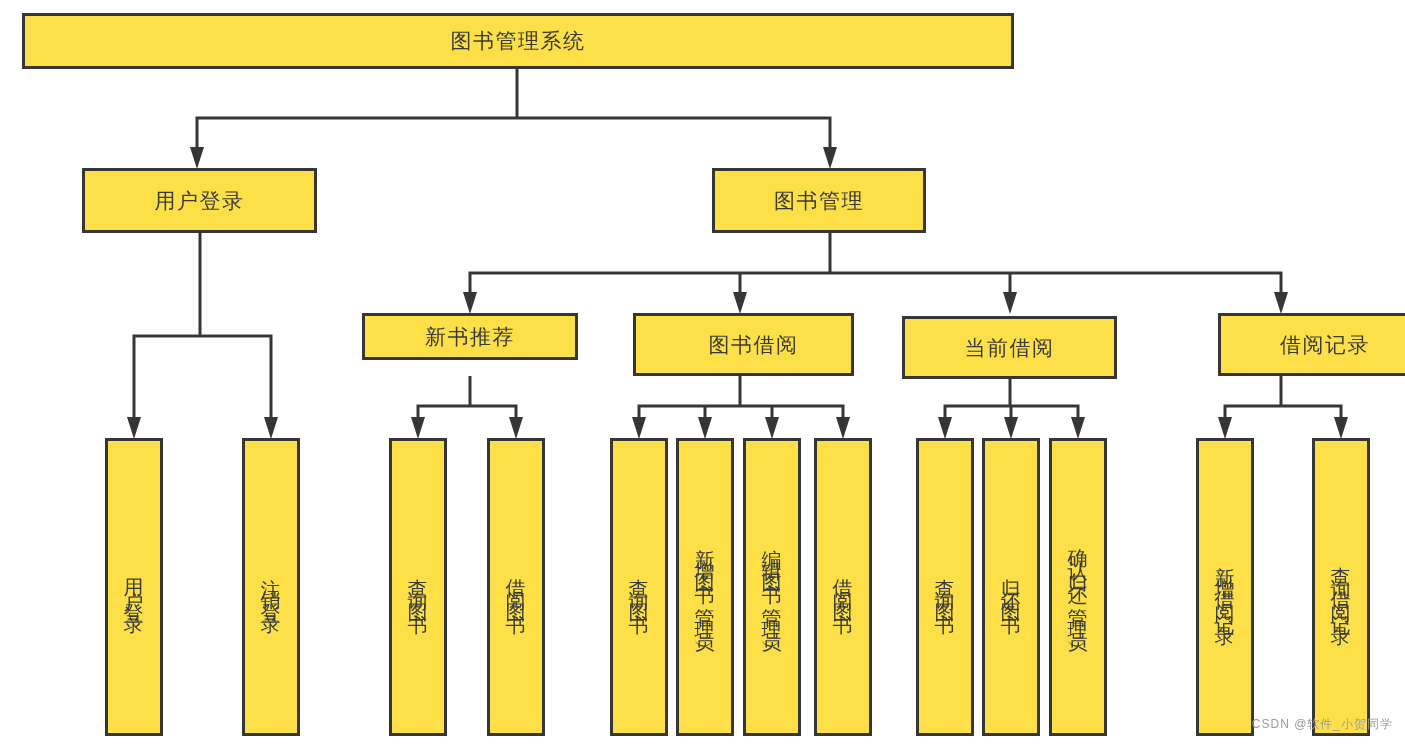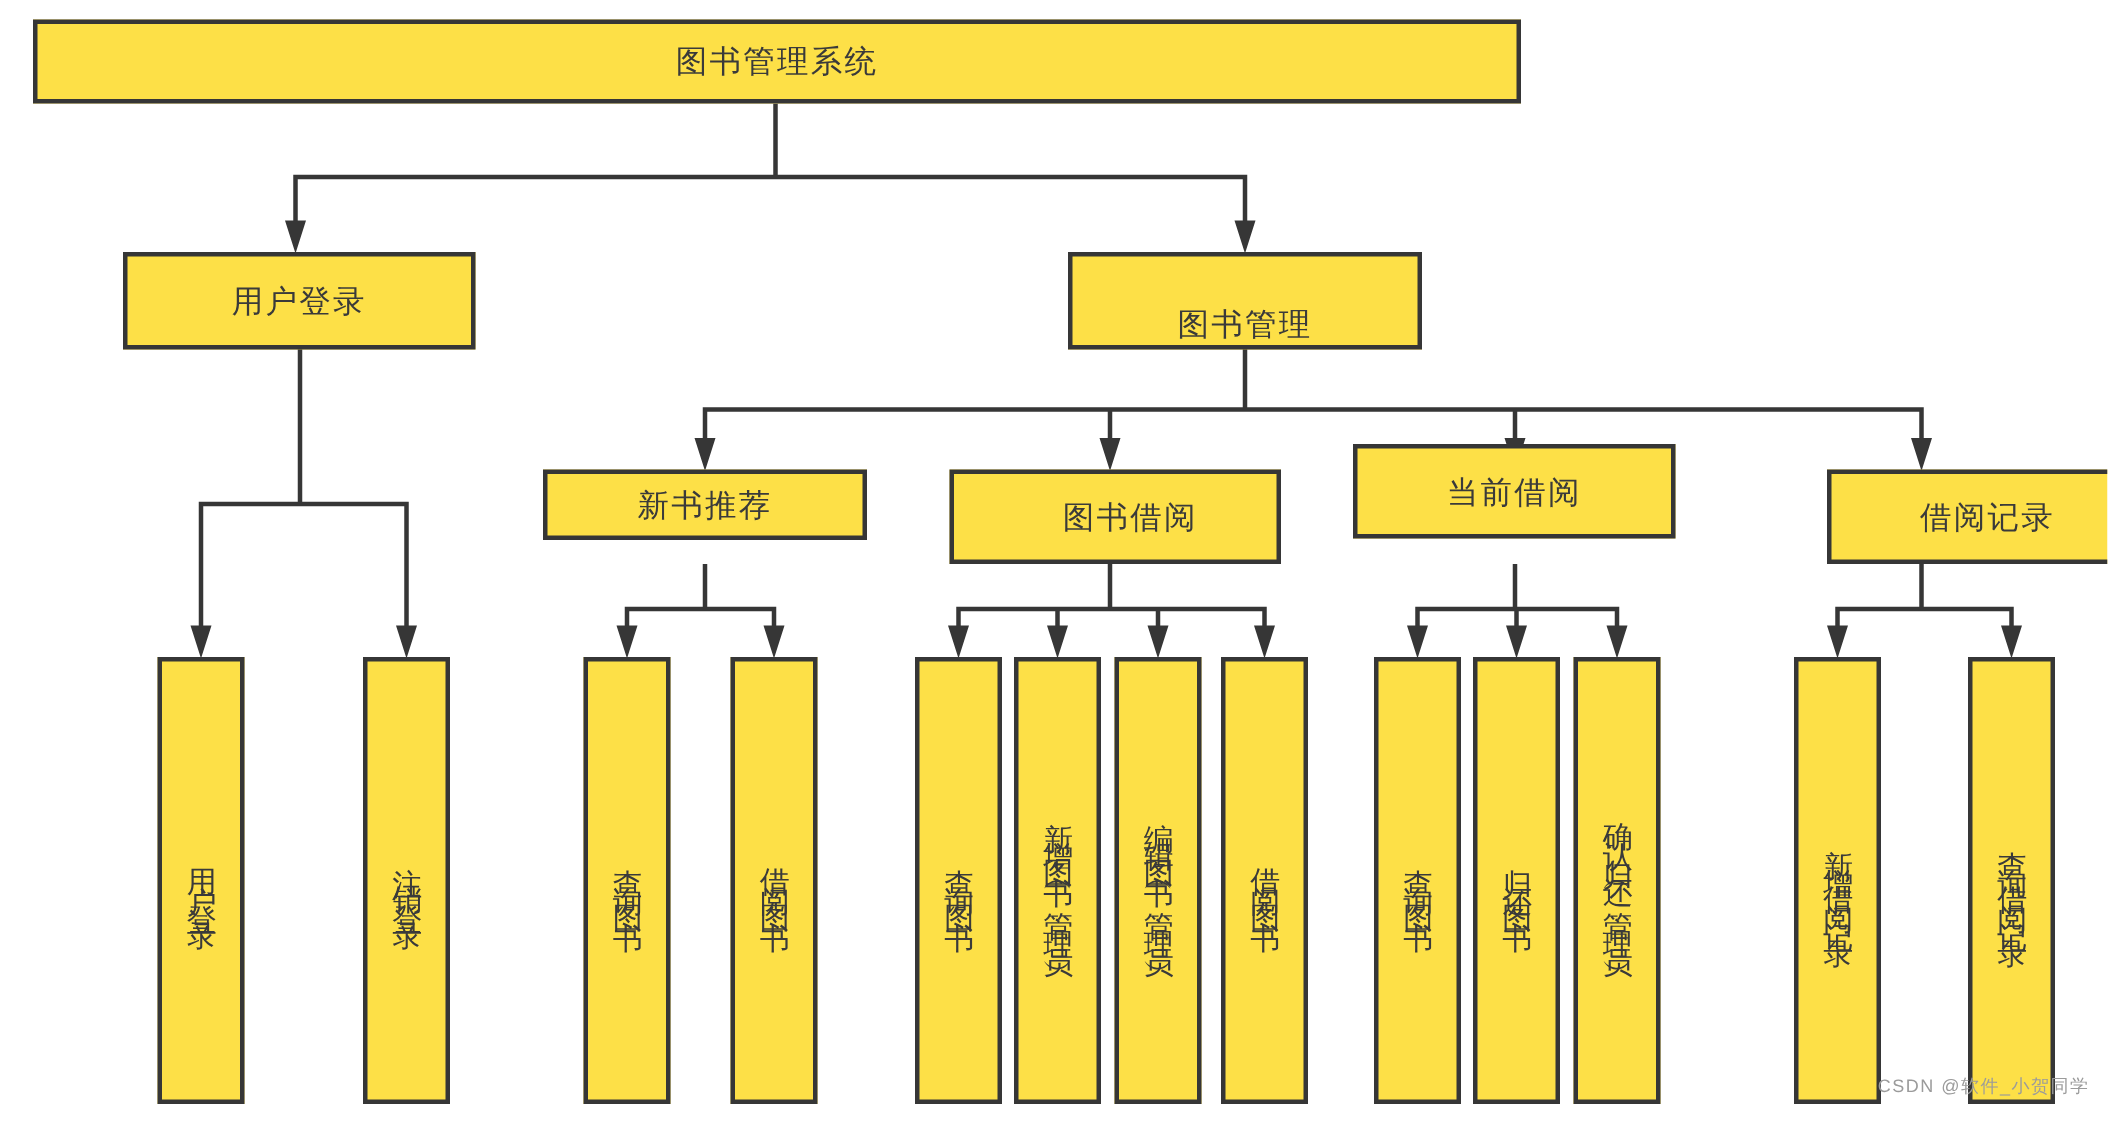--- a/index.html
+++ b/index.html
@@ -83,31 +83,31 @@
                        M1218 417 H1232 L1225 439 Z  M1334 417 H1348 L1341 439 Z"></path>
   </svg>
 
   <div class="node" style="left:22px; top:13px; width:992px; height:56px;">
     <span class="lbl">图书管理系统</span>
   </div>
 
   <div class="node" style="left:82px; top:168px; width:235px; height:65px;">
     <span class="lbl">用户登录</span>
   </div>
-  <div class="node" style="left:712px; top:168px; width:236px; height:65px;align-items:flex-end;">
+  <div class="node" style="left:712px; top:168px; width:214px; height:65px;">
     <span class="lbl">图书管理</span>
   </div>
 
   <div class="node" style="left:362px; top:313px; width:216px; height:47px;">
     <span class="lbl">新书推荐</span>
   </div>
   <div class="node" style="left:633px; top:313px; width:221px; height:63px;padding-left:20px;">
     <span class="lbl">图书借阅</span>
   </div>
-  <div class="node" style="left:902px; top:296px; width:215px; height:63px;">
+  <div class="node" style="left:902px; top:316px; width:215px; height:63px;">
     <span class="lbl">当前借阅</span>
   </div>
   <div class="node" style="left:1174px; top:313px; width:214px; height:63px;margin-left:44px;">
     <span class="lbl">借阅记录</span>
   </div>
 
   <div class="node" style="left:105px; top:438px; width:58px; height:298px;">
     <span class="vlbl">用户登录</span>
   </div>
   <div class="node" style="left:242px; top:438px; width:58px; height:298px;">

